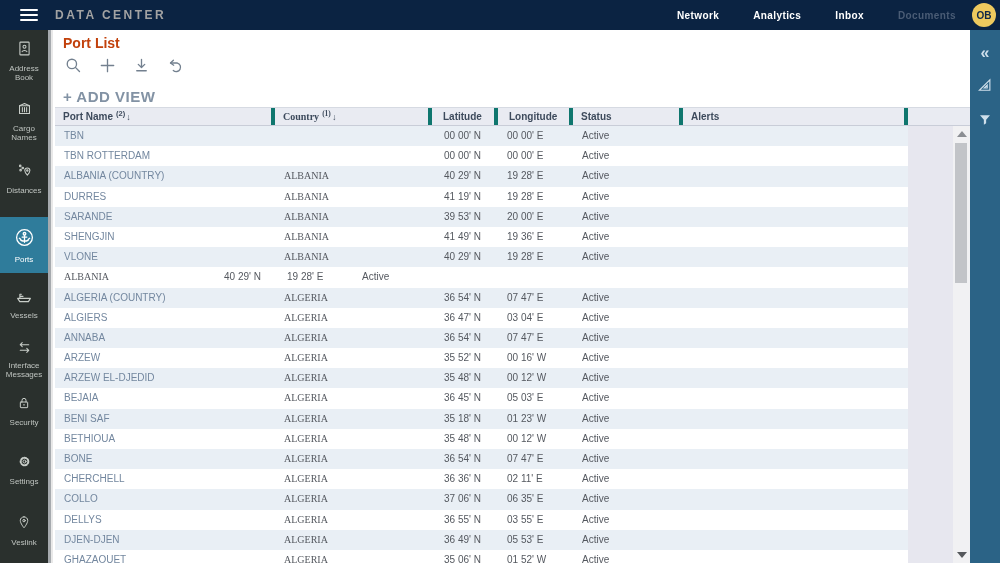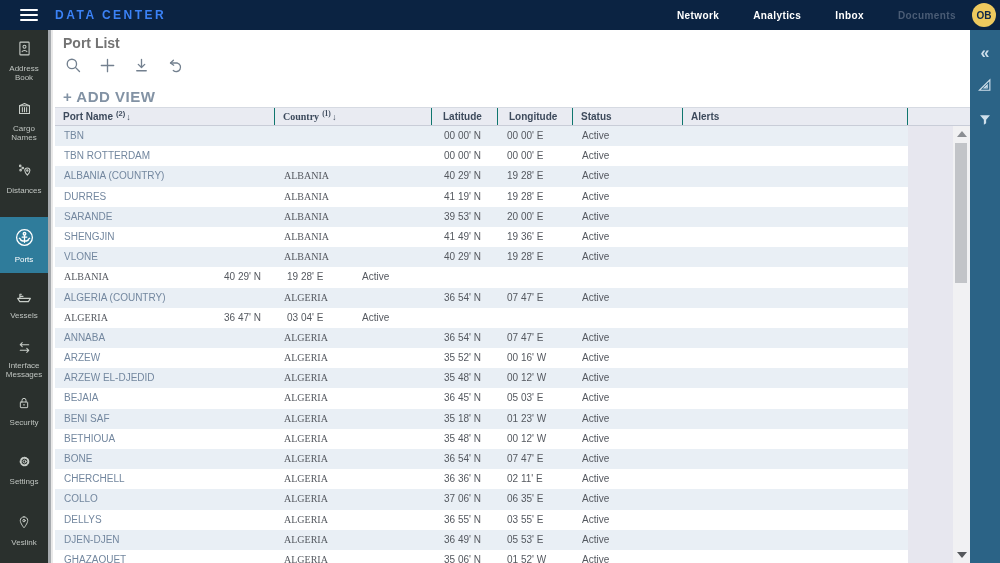--- a/index.html
+++ b/index.html
@@ -6,21 +6,21 @@
   html,body { width:1000px; height:563px; overflow:hidden; background:#fff;
               font-family:"Liberation Sans", sans-serif; }
   #app { position:relative; width:1000px; height:563px; background:#fff; }
 
   
   #topbar { position:absolute; left:0; top:0; width:1000px; height:30px;
             background:#0b2342; display:flex; align-items:center; }
   #hamburger { width:18px; height:12px; margin-left:20px; display:flex;
                flex-direction:column; justify-content:space-between; cursor:pointer; }
   #hamburger span { display:block; height:2px; background:#fff; border-radius:1px; }
-  #app-title { color:#3b82f6; font-size:12px; font-weight:bold; letter-spacing:2.5px;
+  #app-title { color:#a3a3a3; font-size:12px; font-weight:bold; letter-spacing:2.5px;
                margin-left:17px; }
   #topnav { position:absolute; right:44px; top:0; height:30px; display:flex;
             align-items:center; gap:34px; }
   .nav-item { color:#fff; font-size:10px; font-weight:bold; letter-spacing:.4px; cursor:pointer; }
   .nav-item.muted { color:#4a5c75; }
   #avatar { position:absolute; right:4px; top:3px; width:24px; height:24px; border-radius:50%;
             background:#eec95e; color:#0e2747; font-size:10px; font-weight:bold;
             display:flex; align-items:center; justify-content:center; cursor:pointer; }
 
   
@@ -38,32 +38,32 @@
 
   
   #rightpanel { position:absolute; right:0; top:30px; width:30px; bottom:0; background:#2b6386;
                 display:flex; flex-direction:column; align-items:center; }
   .rail-icon { margin-top:14px; cursor:pointer; }
   #collapse-glyph { color:#cfe0ec; font-size:16px; line-height:16px; font-weight:bold; }
   .rail-icon svg { stroke:#cfe0ec; fill:none; stroke-width:1.5; }
 
   
   #main { position:absolute; left:55px; top:30px; right:30px; bottom:0; background:#fff; }
-  #page-title { position:absolute; left:8px; top:5px; font-size:14px; font-weight:bold; color:#737373; }
+  #page-title { position:absolute; left:8px; top:5px; font-size:14px; font-weight:bold; color:#c2410c; }
   #toolbar { position:absolute; left:8px; top:25px; display:flex; gap:14px; }
   .tool-btn { width:20px; height:20px; cursor:pointer; display:flex; align-items:center; justify-content:center; }
   .tool-btn svg { stroke:#73808f; fill:none; stroke-width:1.4; stroke-linecap:round; stroke-linejoin:round; }
   #add-view { position:absolute; left:8px; top:58px; font-size:15px; font-weight:bold;
               letter-spacing:.5px; color:#8292a4; cursor:pointer; }
 
   
   #table-head { position:absolute; left:0; top:77px; right:0; height:19px; background:#e9ebf2;
                 border-top:1px solid #d6dae2; border-bottom:1px solid #c9cdd8; display:flex; }
   .th { font-size:10px; font-weight:bold; color:#3d4a5c; display:flex; align-items:center;
-        padding-left:8px; border-right:1px solid #0f766e; cursor:pointer; }
+        padding-left:8px; border-right:4px solid #0f766e; cursor:pointer; }
   .th .sort-badge { font-size:7.5px; position:relative; top:-3px; margin-left:3px; }
   .th .sort-arrow { font-size:9px; margin-left:1px; }
   .c0{width:220px;} .c1{width:157px;font-family:Liberation Serif, serif;} .c2{width:66px;} .c3{width:75px;} .c4{width:110px;} .c5{width:225px;}
   .th.c2,.th.c3 { padding-left:11px; }
 
   #table-body { position:absolute; left:0; top:96px; width:853px; bottom:0; overflow:hidden; }
   .tr { display:flex; height:20.2px; background:#fff; cursor:pointer; }
   .tr.alt { background:#e9eff5; }
   .td { font-size:10px; color:#54585f; line-height:20.2px; padding-left:9px;
         white-space:nowrap; overflow:hidden; }
@@ -333,20 +333,21 @@
         </div>
         <div class="tr alt">
           <div class="td c0 port">ALGERIA (COUNTRY)</div>
           <div class="td c1">ALGERIA</div>
           <div class="td c2">36 54' N</div>
           <div class="td c3">07 47' E</div>
           <div class="td c4">Active</div>
           <div class="td c5"></div>
         </div>
         <div class="tr">
+          <div class="td c0 port">ALGIERS</div>
           <div class="td c1">ALGERIA</div>
           <div class="td c2">36 47' N</div>
           <div class="td c3">03 04' E</div>
           <div class="td c4">Active</div>
           <div class="td c5"></div>
         </div>
         <div class="tr alt">
           <div class="td c0 port">ANNABA</div>
           <div class="td c1">ALGERIA</div>
           <div class="td c2">36 54' N</div>

